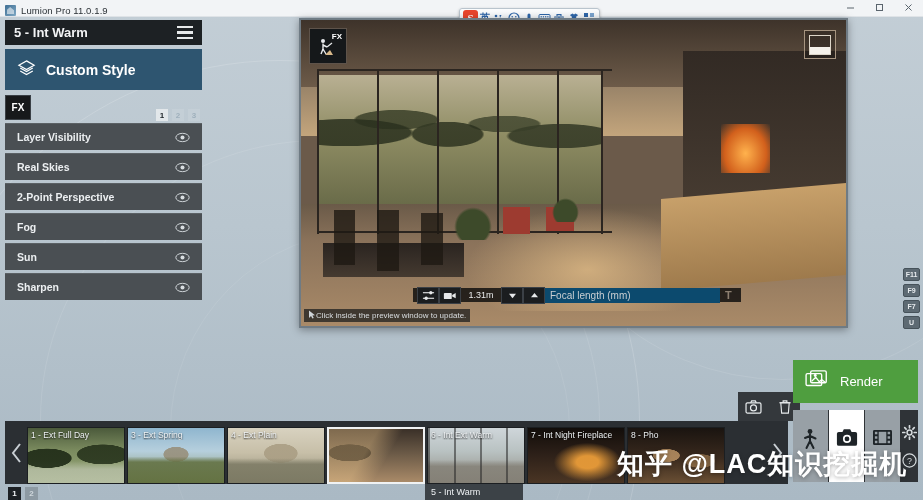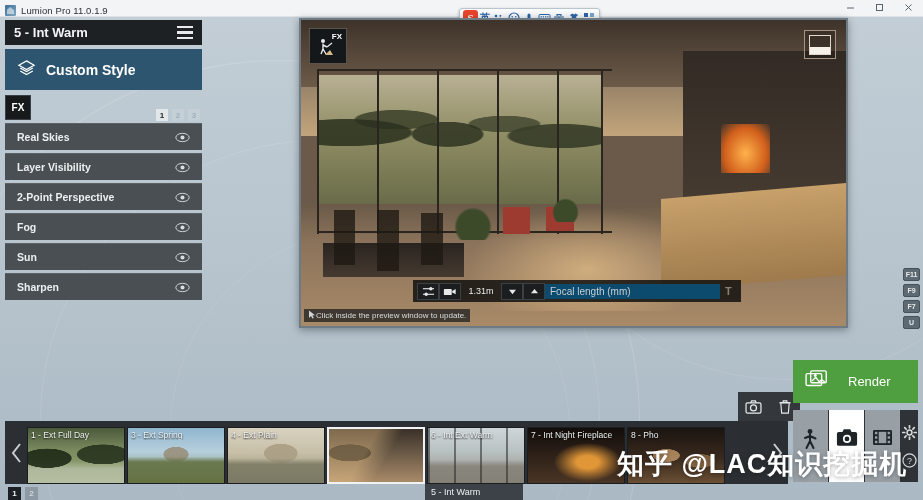--- a/index.html
+++ b/index.html
@@ -194,21 +194,21 @@
     background: rgba(0,0,0,0.18); border: 1px solid #a79580;
     display: flex; align-items: flex-end; justify-content: center; padding: 3px;
   }
   #photo-frame-btn .pf {
     width: 22px; height: 20px; border: 1.5px solid #ded6c8;
     background: linear-gradient(180deg, rgba(0,0,0,0.05) 0 62%, #f6f2ea 62% 100%);
   }
 
   
   #vp-toolbar {
-    position: absolute; left: 112px; bottom: 24px; height: 22px;
+    position: absolute; left: 112px; bottom: 24px; height: 14px;
     display: flex; align-items: center; 
     background: rgba(12,12,12,0.82); padding: 0 4px;
   }
   .vp-btn {
     width: 22px; height: 17px; background: #1b1d1f; border: 1px solid #3b4046;
     display: flex; align-items: center; justify-content: center;
     color: #e6e8ea;
   }
   #focal-val {
     min-width: 40px; text-align: center; color: #e9ebec; font-size: 9px; padding: 0 4px;
@@ -318,21 +318,21 @@
   }
   .stool {
     width: 31px; height: 29px; background: #34383c;
     display: flex; align-items: center; justify-content: center; color: #e8ebed;
   }
 
   
   #render-btn {
     position: absolute; left: 793px; bottom: 97px; width: 125px; height: 43px;
     background: #4f9e3f; color: #fff;
-    display: flex; align-items: center; gap: 17px; padding: 0 12px;
+    display: flex; align-items: center; gap: 9px; padding: 0 12px;
     font-size: 13px;
   }
   #render-modes {
     position: absolute; left: 793px; bottom: 18px; width: 125px; height: 72px;
     background: #2f3337; display: flex;
   }
   .rmode {
     width: 36px; height: 72px; background: #98a0a6;
     display: flex; align-items: flex-start; justify-content: center; padding-top: 18px;
     color: #1e2428; border-right: 1px solid #2f3337;
@@ -470,30 +470,30 @@
       <div id="fx-badge">FX</div>
       <div id="fx-pages">
         <div class="pg active">1</div>
         <div class="pg">2</div>
         <div class="pg">3</div>
       </div>
     </div>
 
     <div id="fx-list">
       <div class="fx-item">
-        <span>Real Skies</span>
+        <span>Layer Visibility</span>
         <span class="eye">
           <svg width="15" height="11" viewBox="0 0 18 12">
               <ellipse cx="9" cy="6" rx="8" ry="5" fill="none" stroke="#d8dde0" stroke-width="1.1"></ellipse>
               <circle cx="9" cy="6" r="2.4" fill="#d8dde0"></circle>
             </svg>
         </span>
       </div>
       <div class="fx-item">
-        <span>Layer Visibility</span>
+        <span>Real Skies</span>
         <span class="eye">
           <svg width="15" height="11" viewBox="0 0 18 12">
               <ellipse cx="9" cy="6" rx="8" ry="5" fill="none" stroke="#d8dde0" stroke-width="1.1"></ellipse>
               <circle cx="9" cy="6" r="2.4" fill="#d8dde0"></circle>
             </svg>
         </span>
       </div>
       <div class="fx-item">
         <span>2-Point Perspective</span>
         <span class="eye">

